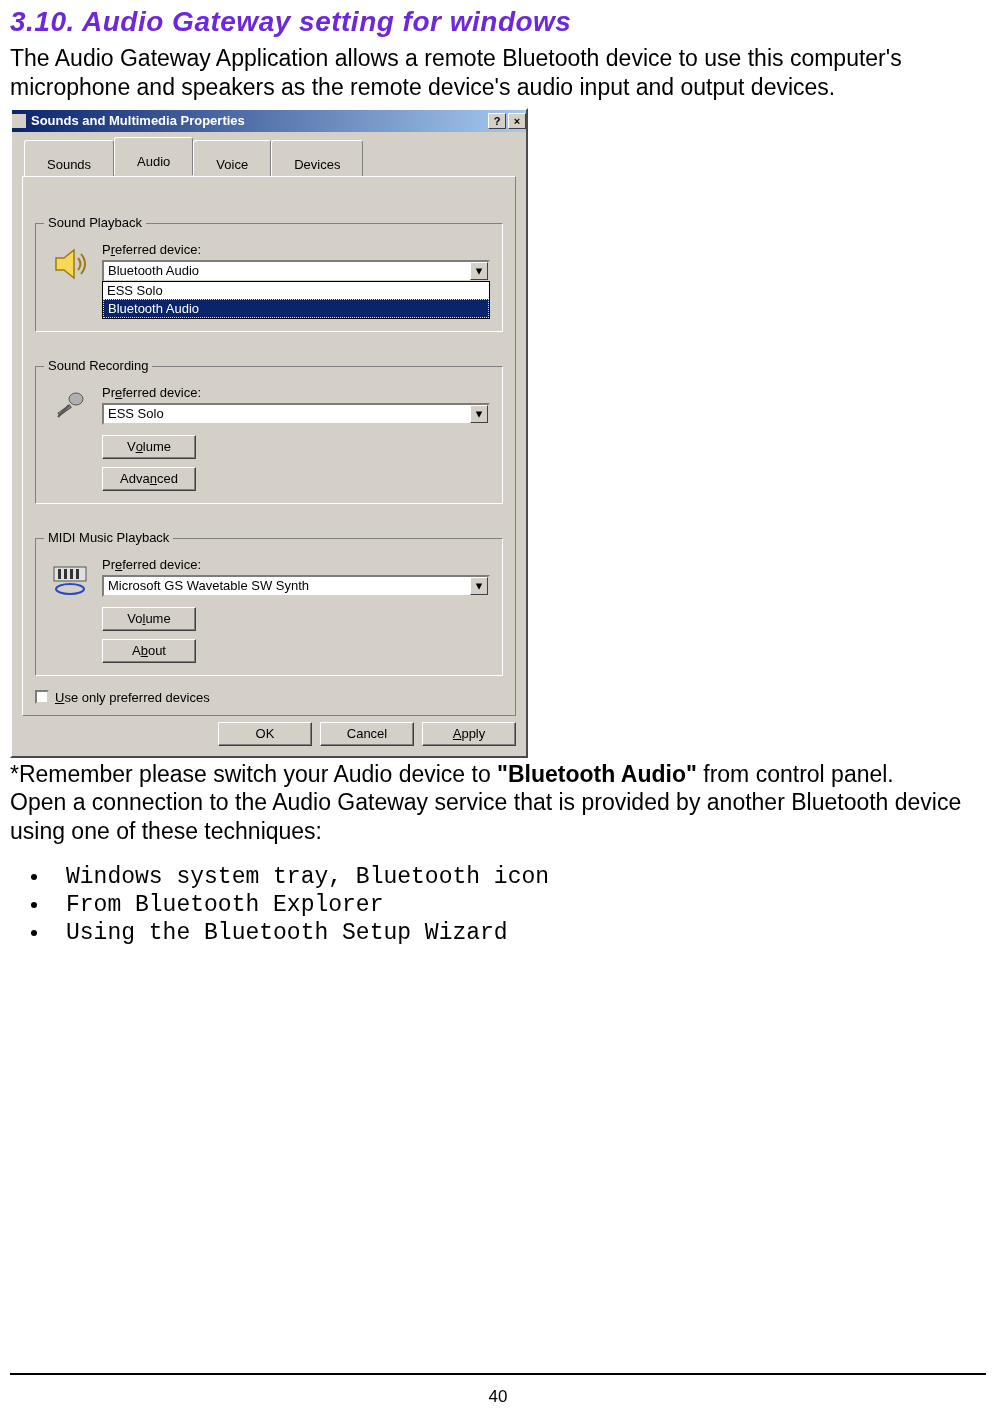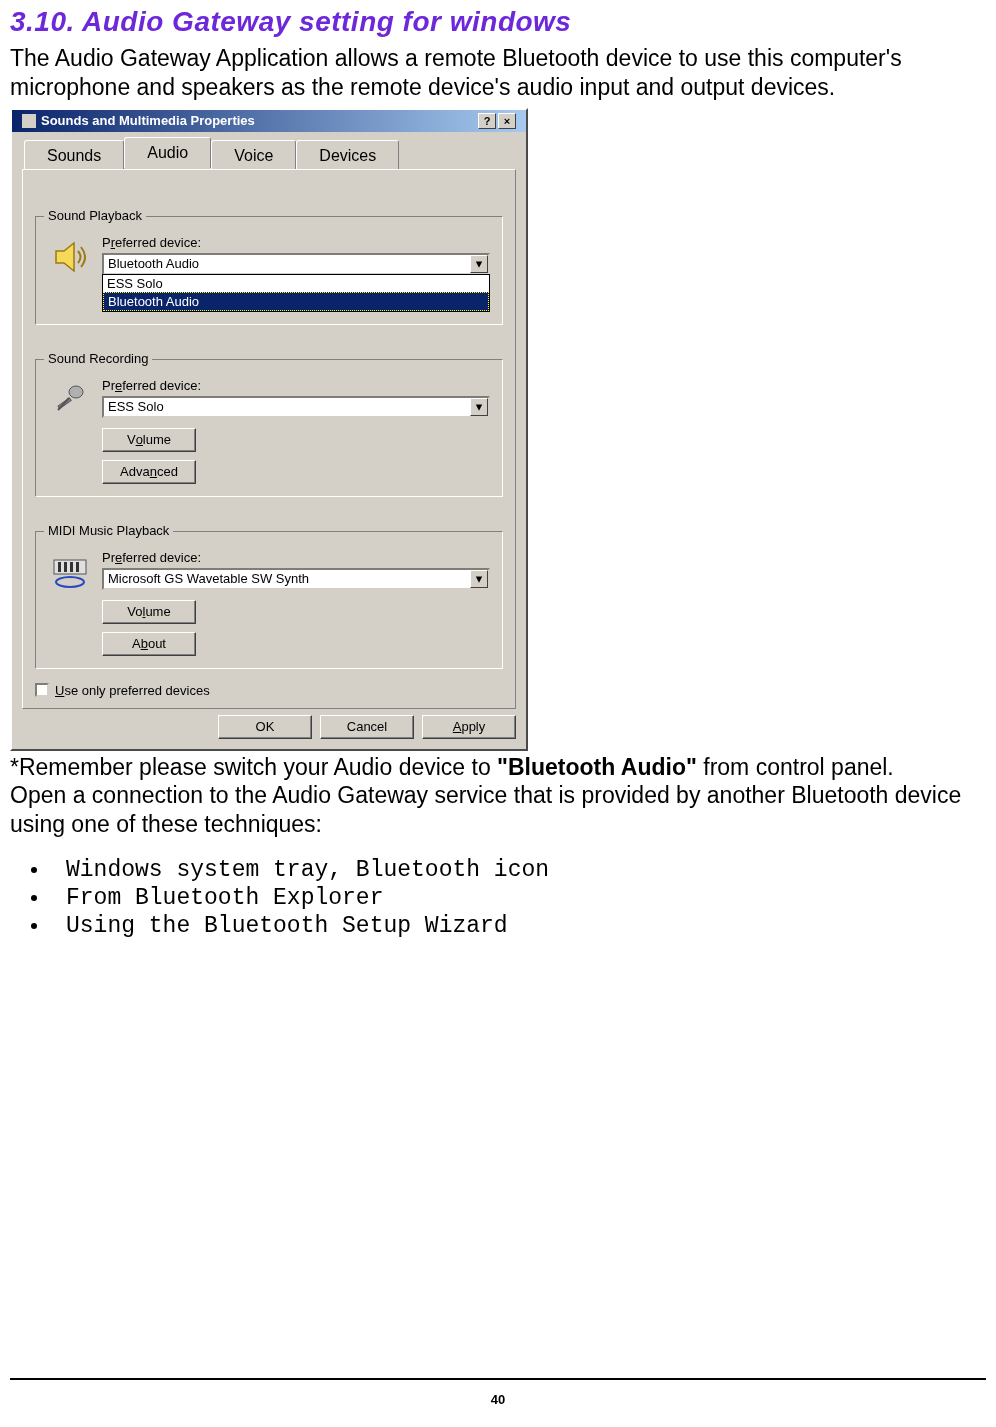--- a/index.html
+++ b/index.html
@@ -37,21 +37,21 @@
       border-bottom-color: #4a4a4a;
       font-family: Tahoma, Arial, sans-serif;
       font-size: 13px;
       color: #000;
     }
     .titlebar {
       background: linear-gradient(to right, #0a246a, #a6caf0);
       color: #fff;
       display: flex;
       align-items: center;
-      padding: 3px 10px;
+      padding: 3px 0;
       height: 22px;
       font-size: 13px;
     }
     .title-icon {
       width: 14px; height: 14px;
       background: #d4d0c8;
       margin-right: 5px;
     }
     .titlebar-title { flex: 1; font-weight: bold; }
     .titlebar-btns { display: flex; gap: 2px; }
@@ -64,30 +64,30 @@
       font-size: 11px;
       font-weight: bold;
       display: flex; align-items: center; justify-content: center;
       color: #000;
       font-family: Arial;
     }
     .dialog-body { padding: 6px 10px 10px 10px; }
     
     .tabs { display: flex; margin-left: 2px; }
     .tab {
-      padding: 6px 22px 4px 22px;
+      padding: 16px 22px 4px 22px;
       background: #d4d0c8;
       border: 1px solid #fff;
       border-right-color: #808080;
       border-bottom: none;
       border-top-left-radius: 3px; border-top-right-radius: 3px;
       margin-right: 0px;
       position: relative;
       top: 1px;
-      font-size: 16px;
+      font-size: 13px;
       text-align: center;
     }
     .tab.active {
       top: -1px;
       z-index: 2;
       padding-bottom: 6px;
     }
     .tab.inactive { top: 2px; }
     .tab-panel {
       border: 1px solid #fff;
@@ -204,22 +204,22 @@
       left: 10px;
       right: 10px;
     }
     .footer-rule {
       border: none;
       border-top: 2px solid #000;
       margin-bottom: 12px;
     }
     .footer-num {
       text-align: center;
-      font-size: 13px;
-      font-weight: bold;
+      font-size: 17px;
+      font-weight: normal;
     }
   </style>
 </head>
 <body>
 
 <div class="page">
 
   <div class="section-title">3.10. Audio Gateway setting for windows</div>
 
   <div class="intro-text">The Audio Gateway Application allows a remote Bluetooth device to use this computer's microphone and speakers as the remote device's audio input and output devices.</div>

